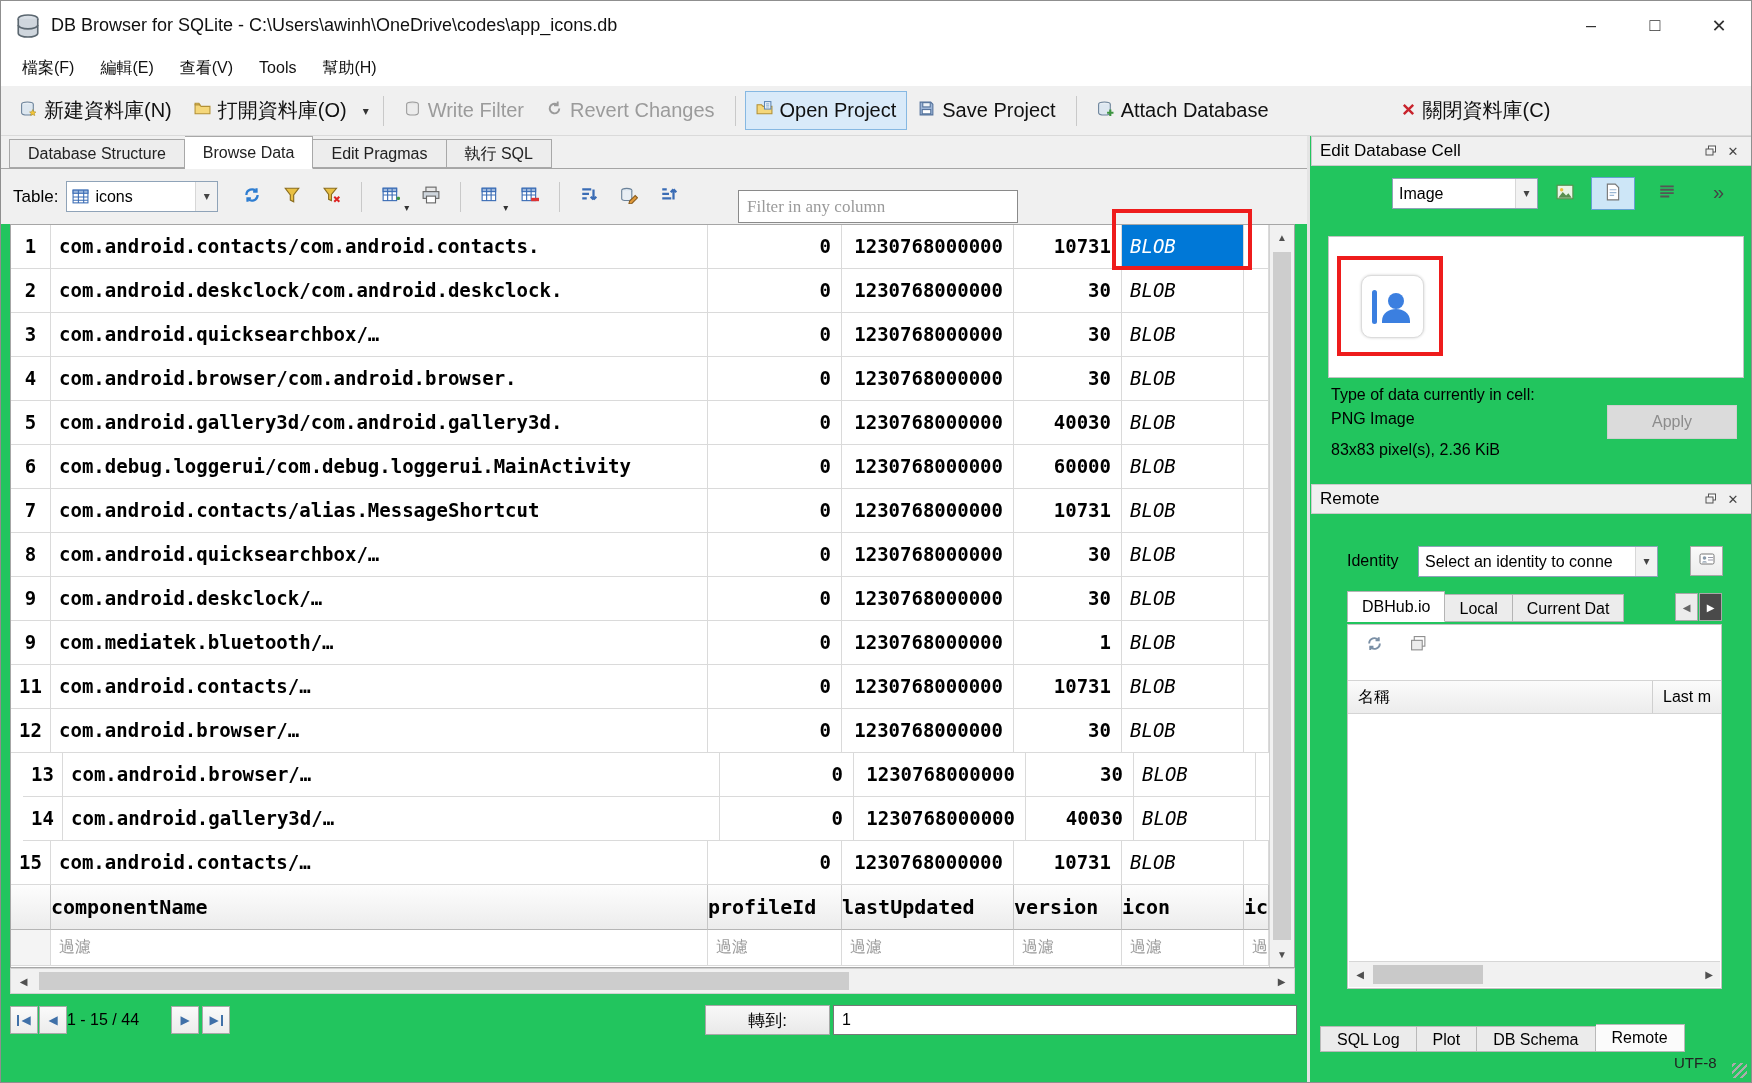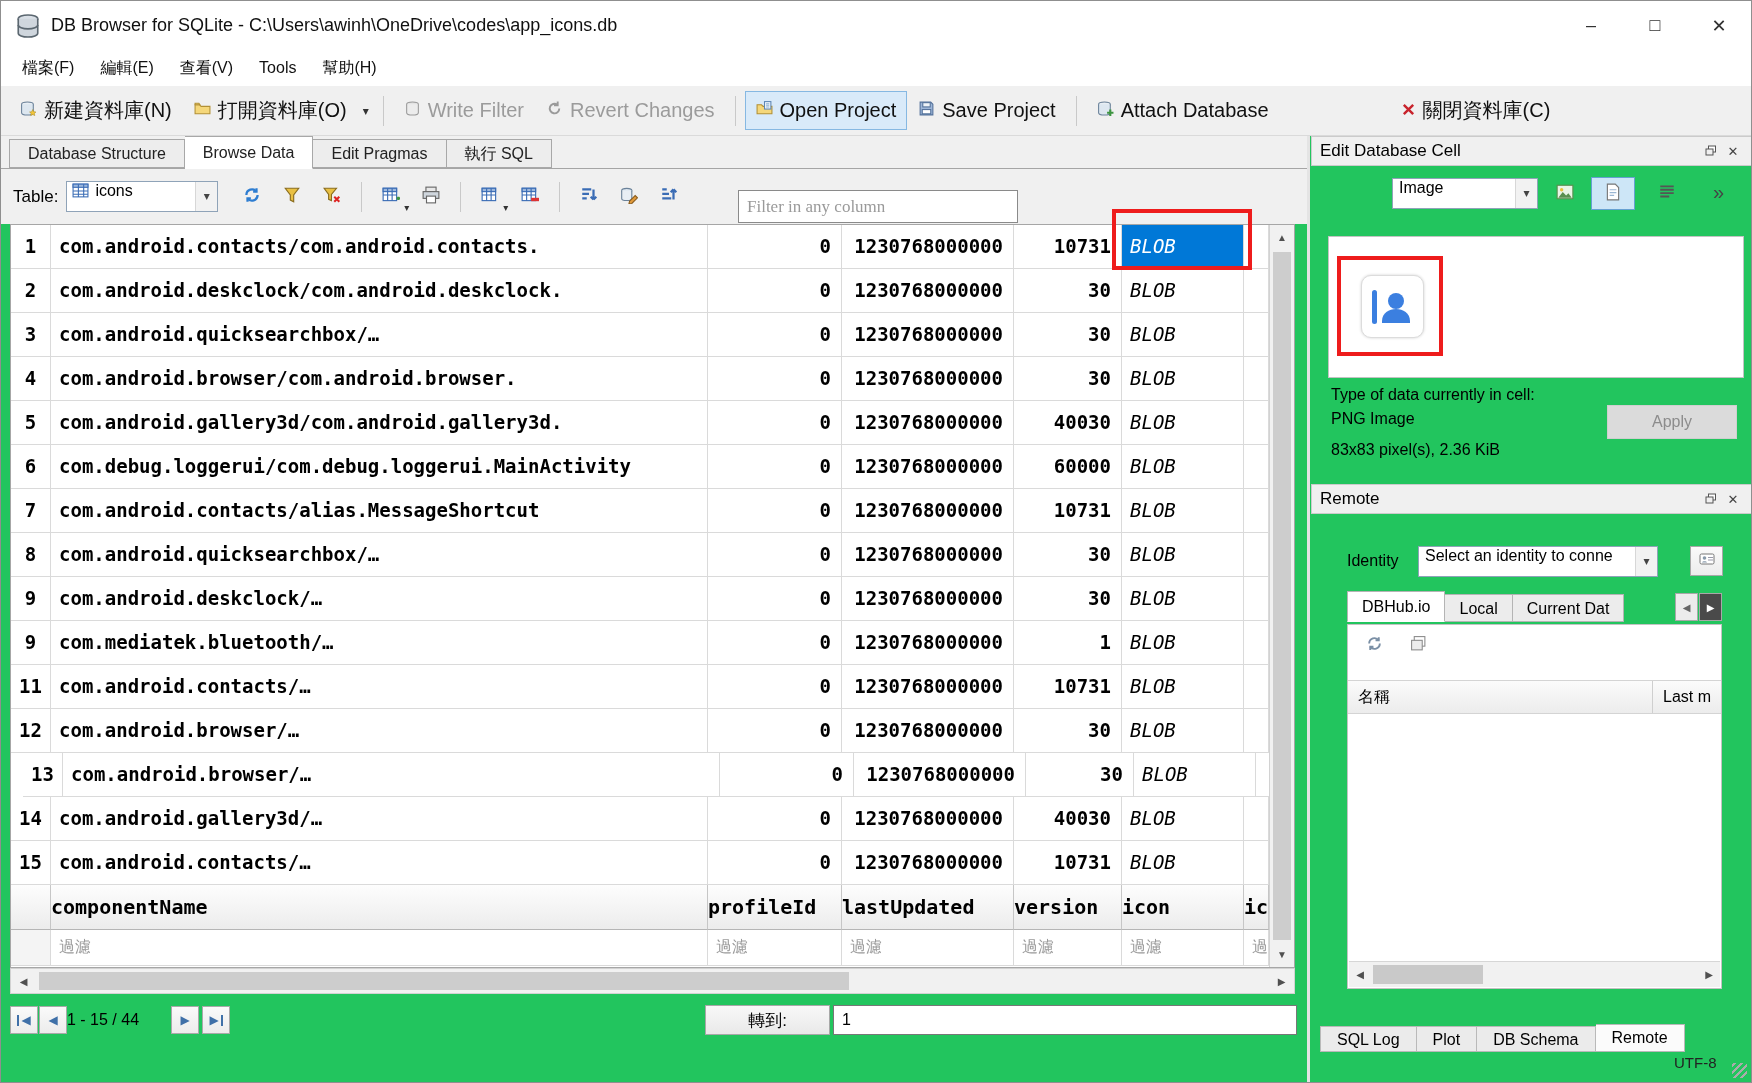--- a/index.html
+++ b/index.html
@@ -29,21 +29,21 @@
 
 
 .tabbar{position:absolute;left:0;top:135px;width:1306px;height:33px;background:#f0f0f0;border-bottom:1px solid #a5a5a5;display:flex;align-items:flex-end;padding-left:8px}
 .mtab{height:29px;line-height:28px;padding:0 18px;font-size:16px;background:#ededed;border:1px solid #a8a8a8;border-left:none;color:#222;white-space:nowrap}
 .mtab:first-child{border-left:1px solid #a8a8a8}
 .mtab.active{height:33px;line-height:31px;background:#fff;border-bottom:1px solid #fff;margin-bottom:-1px}
 
 
 .browsebar{position:absolute;left:0;top:168px;width:1306px;height:55px;background:#f0f0f0;display:flex;align-items:center;padding-left:12px}
 .tlabel{font-size:17px;margin-right:8px}
-.combo{display:flex;background:#fff;border:1px solid #8fa3b8;height:31px}
+.combo{display:flex;align-items:center;background:#fff;border:1px solid #8fa3b8;height:31px}
 .table-combo{width:152px;margin-right:14px}
 .combo .cval{flex:1;font-size:16px;padding-left:6px;white-space:nowrap;overflow:hidden}
 .combo .cicon{margin-left:5px;display:flex}
 .combo .carrow{width:22px;text-align:center;font-size:12px;color:#444;background:#f2f2f2;align-self:stretch;line-height:29px;border-left:1px solid #d7d7d7}
 .tb-btn{width:40px;height:38px;display:flex;align-items:center;justify-content:center;position:relative}
 .tb-btn .mini-arrow{position:absolute;right:2px;bottom:3px;font-size:10px;color:#333}
 .filter-input{position:absolute;left:737px;top:189px;width:280px;height:33px;border:1px solid #8a8a8a;font-size:17px;padding:0 8px;color:#222;background:#fff;font-family:"Liberation Serif",serif}
 .filter-input::placeholder{color:#9a9a9a}
 
 
@@ -431,21 +431,21 @@
       <div class="g-row g-data">
         <div class="g-cell g-num" style="width: 40px; margin-left: 12px;">13</div>
         <div class="g-cell g-name" style="width: 657px;">com.android.browser/…</div>
         <div class="g-cell g-int" style="width: 134px;">0</div>
         <div class="g-cell g-int" style="width: 172px;">1230768000000</div>
         <div class="g-cell g-int" style="width: 108px;">30</div>
         <div class="g-cell g-blob" style="width: 122px;">BLOB</div>
         <div class="g-cell g-part" style="width: 25px;"></div>
       </div>
       <div class="g-row g-data">
-        <div class="g-cell g-num" style="width: 40px;">14</div>
+        <div class="g-cell g-num" style="width: 40px; margin-left: 12px;">14</div>
         <div class="g-cell g-name" style="width: 657px;">com.android.gallery3d/…</div>
         <div class="g-cell g-int" style="width: 134px;">0</div>
         <div class="g-cell g-int" style="width: 172px;">1230768000000</div>
         <div class="g-cell g-int" style="width: 108px;">40030</div>
         <div class="g-cell g-blob" style="width: 122px;">BLOB</div>
         <div class="g-cell g-part" style="width: 25px;"></div>
       </div>
       <div class="g-row g-data">
         <div class="g-cell g-num" style="width: 40px;">15</div>
         <div class="g-cell g-name" style="width: 657px;">com.android.contacts/…</div>

